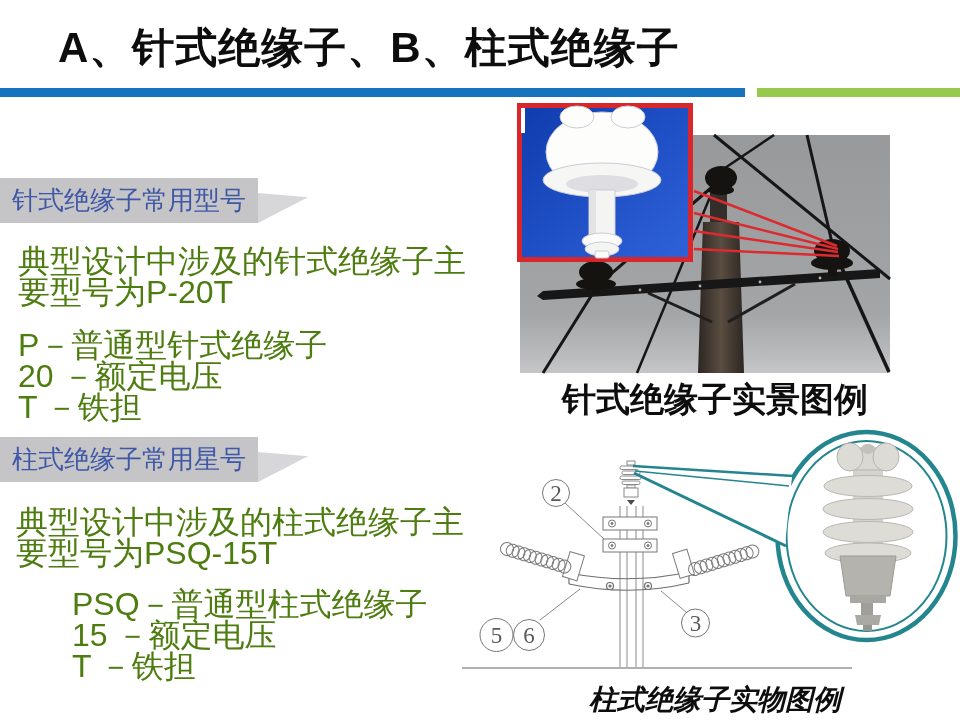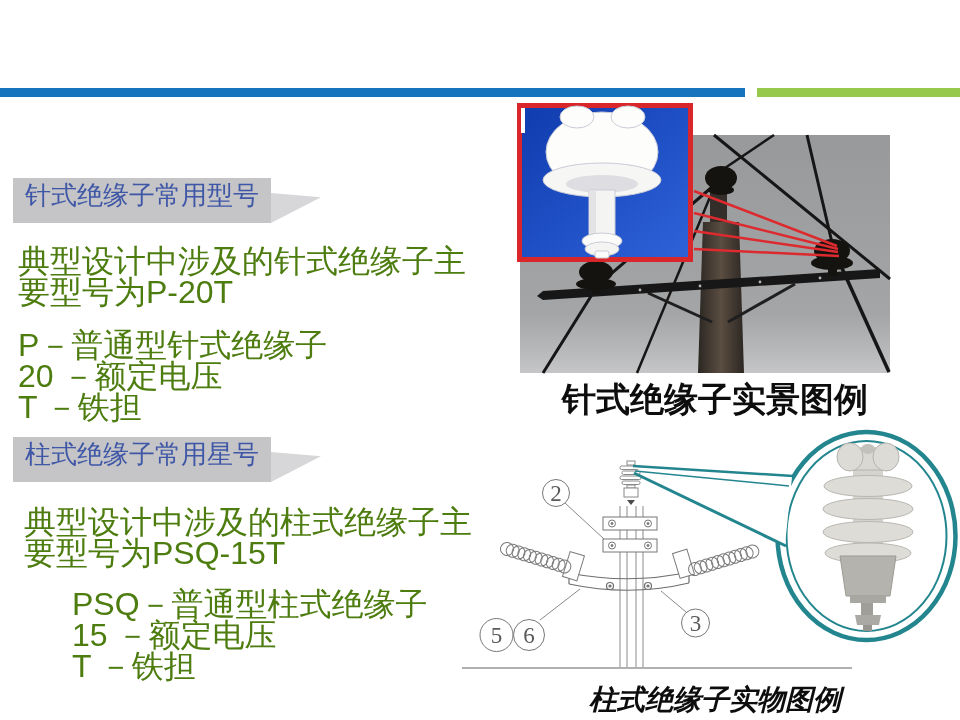--- a/index.html
+++ b/index.html
@@ -3,44 +3,45 @@
 <meta charset="utf-8">
 <style>
   html,body{margin:0;padding:0;background:#e8e8e8;}
   #slide{position:relative;width:960px;height:720px;background:#ffffff;overflow:hidden;
          font-family:"Liberation Sans",sans-serif;}
   .title{position:absolute;left:58px;top:20px;font-size:42px;font-weight:600;color:#0d0d0d;
          letter-spacing:1px;white-space:nowrap;}
   .bar{position:absolute;top:88px;height:9px;}
   .bar-blue{left:0;width:745px;background:#1673bd;}
   .bar-green{left:757px;width:203px;background:#97ca4c;}
-  .banner{position:absolute;left:13px;width:258px;height:45px;background:#c5c5c7;
-          display:flex;}
+  .banner{position:absolute;left:0;width:258px;height:45px;background:#c5c5c7;
+          display:flex;align-items:center;}
   .banner .label{font-family:"Liberation Serif",serif;font-size:26px;color:#3f57a7;
                  padding-left:12px;white-space:nowrap;}
   .banner .fold{position:absolute;left:258px;top:15px;width:50px;height:30px;background:#d7d7d9;
                 clip-path:polygon(0 0,100% 14%,0 100%);}
   #banner1{top:178px;} #banner2{top:437px;}
   .tblock{position:absolute;color:#4d7c0f;font-size:32px;line-height:31px;white-space:nowrap;}
   #intro1{left:18px;top:246px;} #legend1{left:18px;top:330px;}
-  #intro2{left:24px;top:507px;} #legend2{left:28px;top:589px;margin-left:44px;}
+  #intro2{left:16px;top:507px;} #legend2{left:28px;top:589px;margin-left:44px;}
   .caption{position:absolute;font-weight:700;font-size:34px;color:#0d0d0d;text-align:center;
            white-space:nowrap;}
   #cap1{left:520px;top:377px;width:390px;}
   #cap2{left:505px;top:681px;width:420px;font-size:28px;font-style:italic;}
   svg{position:absolute;}
   #fig1{left:505px;top:96px;}
   #fig2{left:450px;top:424px;}
   .co-num{font-family:"Liberation Serif",serif;font-size:23px;fill:#5a5a5a;}
 </style>
 </head>
 <body>
 
 <div id="slide">
 
+  <div class="title">A、针式绝缘子、B、柱式绝缘子</div>
   <div class="bar bar-blue"></div>
   <div class="bar bar-green"></div>
 
   <div class="banner" id="banner1">
     <span class="label">针式绝缘子常用型号</span>
     <span class="fold"></span>
   </div>
   <div class="tblock" id="intro1">
     <div>典型设计中涉及的针式绝缘子主</div>
     <div>要型号为P-20T</div>

